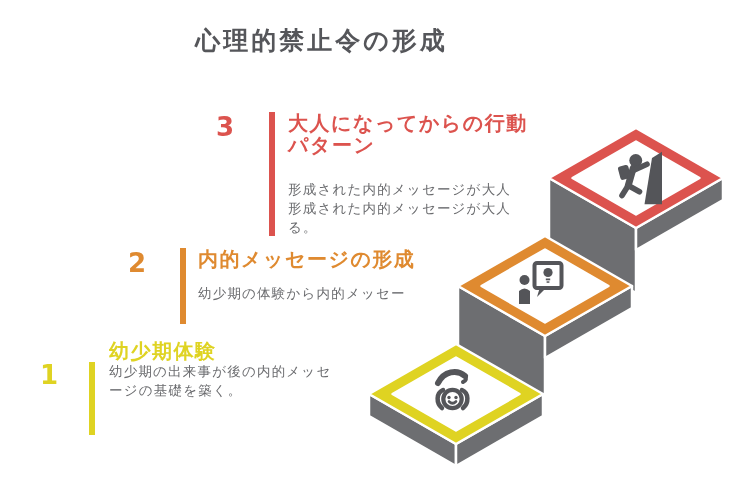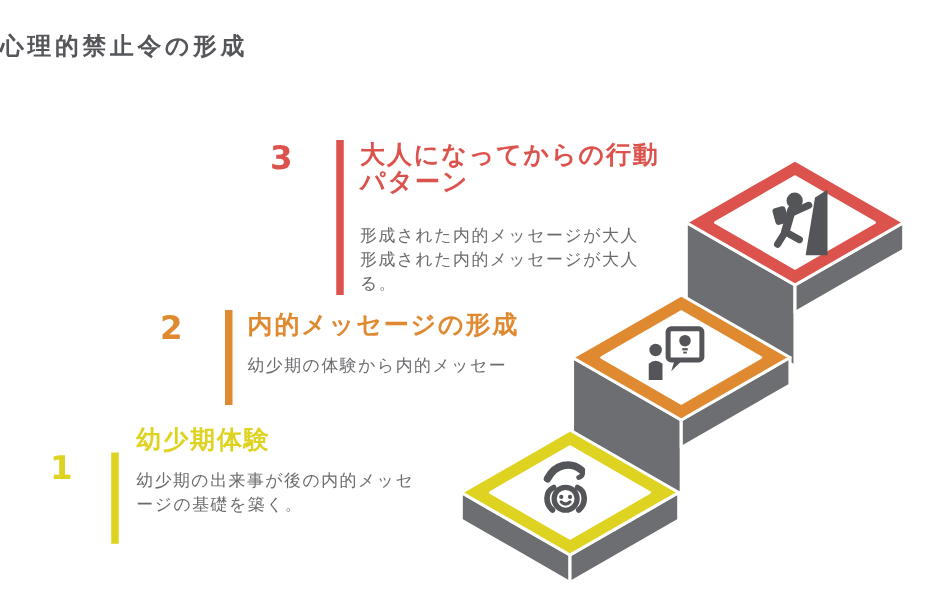--- a/index.html
+++ b/index.html
@@ -13,21 +13,21 @@
   body{
     font-family:"DejaVu Sans","Liberation Sans",sans-serif;
     background:var(--bg);
     position:relative;
     overflow:hidden;
   }
   .canvas{position:absolute;left:0;top:0;width:756px;height:487px;}
 
   .page-title{
     position:absolute;left:0;top:24px;width:643px;
-    text-align:left;font-size:19px;font-weight:bold;
+    text-align:center;font-size:25px;font-weight:bold;
     letter-spacing:3px;color:var(--text-dark);
   }
 
   .step-num{
     position:absolute;width:28px;text-align:center;
     font-size:26px;font-weight:bold;line-height:1.1;
   }
   .step-bar{position:absolute;}
   .step-content{position:absolute;}
   .step-title{
@@ -49,21 +49,21 @@
   .s2 .step-bar{left:180px;top:248px;width:6px;height:76px;background:var(--orange);}
   .s2 .step-content{left:198px;top:248px;width:240px;}
   .s2 .step-title{color:var(--orange);}
   .s2 .step-desc{margin-top:14px;}
 
   
   .s1 .step-num{left:35px;top:361px;color:var(--yellow);}
   .s1 .step-bar{left:89px;top:362px;width:6px;height:73px;background:var(--yellow);}
   .s1 .step-content{left:109px;top:340px;width:240px;}
   .s1 .step-title{color:var(--yellow);}
-  .s1 .step-desc{margin-top:14px;}
+  .s1 .step-desc{font-family:Liberation Serif, serif;}
 
   .stairs-svg{position:absolute;left:0;top:0;width:756px;height:487px;pointer-events:none;}
   .wall{fill:var(--step-gray);stroke:var(--outline-white);stroke-width:2.5;stroke-linejoin:round;}
   .ring{stroke:var(--outline-white);stroke-width:2.5;stroke-linejoin:round;fill-rule:evenodd;}
   .ring.red{fill:var(--red);}
   .ring.orange{fill:var(--orange);}
   .ring.yellow{fill:var(--yellow);}
   .ic-fill{fill:var(--icon-gray);}
   .ic-stroke{fill:none;stroke:var(--icon-gray);stroke-linecap:round;stroke-linejoin:round;}
 </style>

